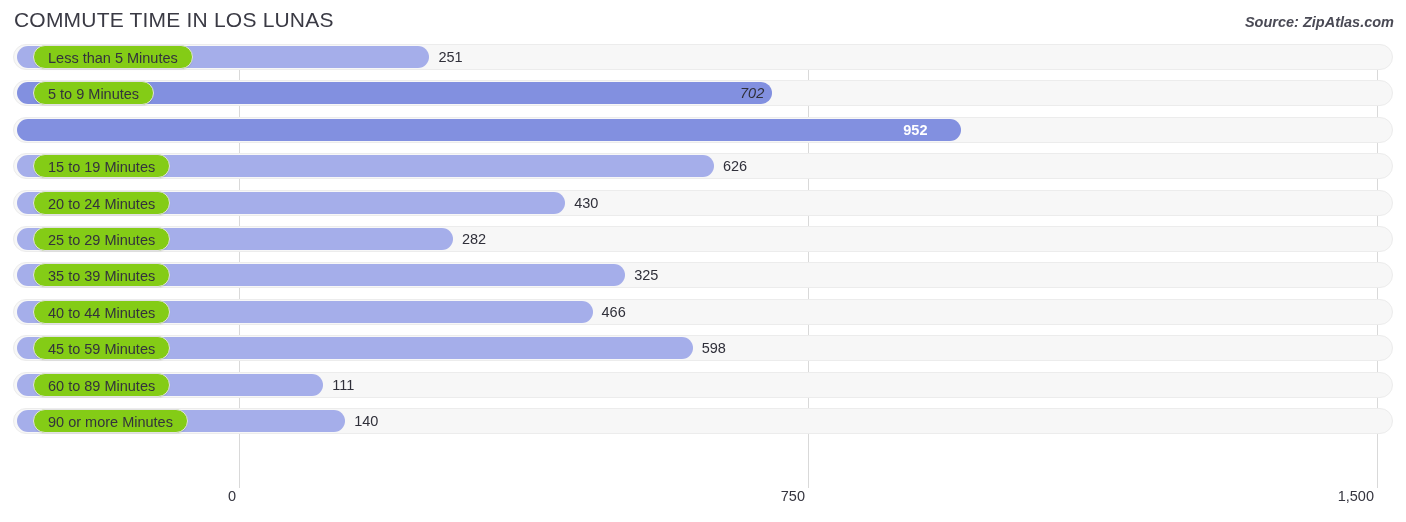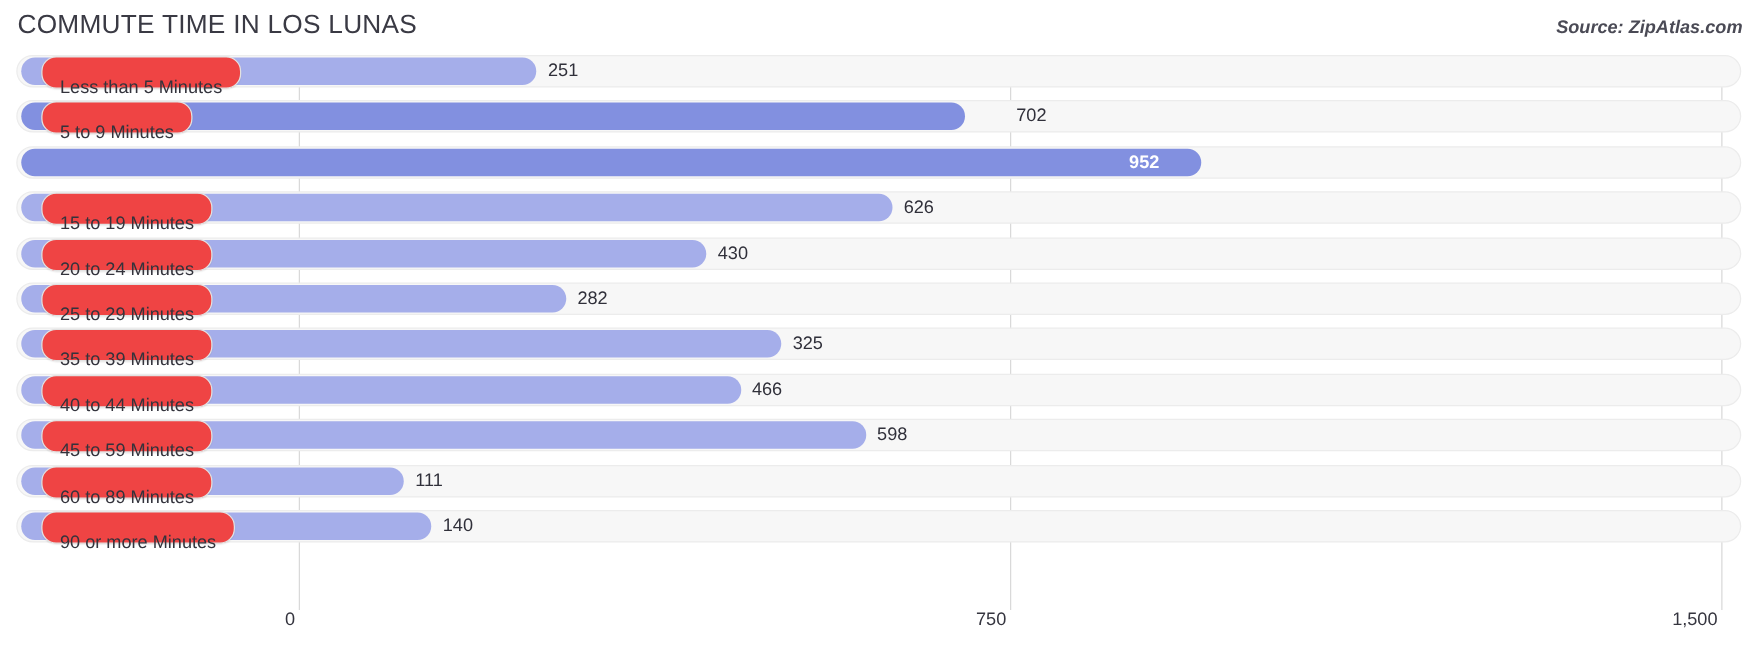--- a/index.html
+++ b/index.html
@@ -114,22 +114,22 @@
   .bar.light { background: #a5aeea; }
   .bar.dark  { background: #8290e0; }
 
   
   .cat-pill {
     position: absolute;
     left: 33px;
     top: 1px;
     height: 24px;
     line-height: 24px;
-    padding: 12px 14px;
-    background: #ef4444;
+    padding: 0 14px;
+    background: #84cc16;
     border: 1px solid #e2e2e2;
     border-radius: 12px;
     font-size: 14.5px;
     color: #33333c;
     white-space: nowrap;
     box-shadow: 0 1px 1px rgba(0,0,0,0.07);
     box-sizing: border-box;
   }
 
   
@@ -186,21 +186,21 @@
         <div class="row">
           <div class="track"></div>
           <div class="bar light" style="width: 412.425px;"></div>
           <div class="cat-pill">Less than 5 Minutes</div>
           <div class="val outside" style="left: 438.425px;">251</div>
         </div>
         <div class="row">
           <div class="track"></div>
           <div class="bar dark" style="width: 754.584px;"></div>
           <div class="cat-pill">5 to 9 Minutes</div>
-          <div class="val outside" style="left: 813px;">702</div>
+          <div class="val outside" style="left: 740px; font-style: italic;">702</div>
         </div>
         <div class="row">
           <div class="track"></div>
           <div class="bar dark" style="width: 944.251px;"></div>
           <div class="val inside" style="left: 903.251px;">952</div>
         </div>
         <div class="row">
           <div class="track"></div>
           <div class="bar light" style="width: 696.925px;"></div>
           <div class="cat-pill">15 to 19 Minutes</div>

